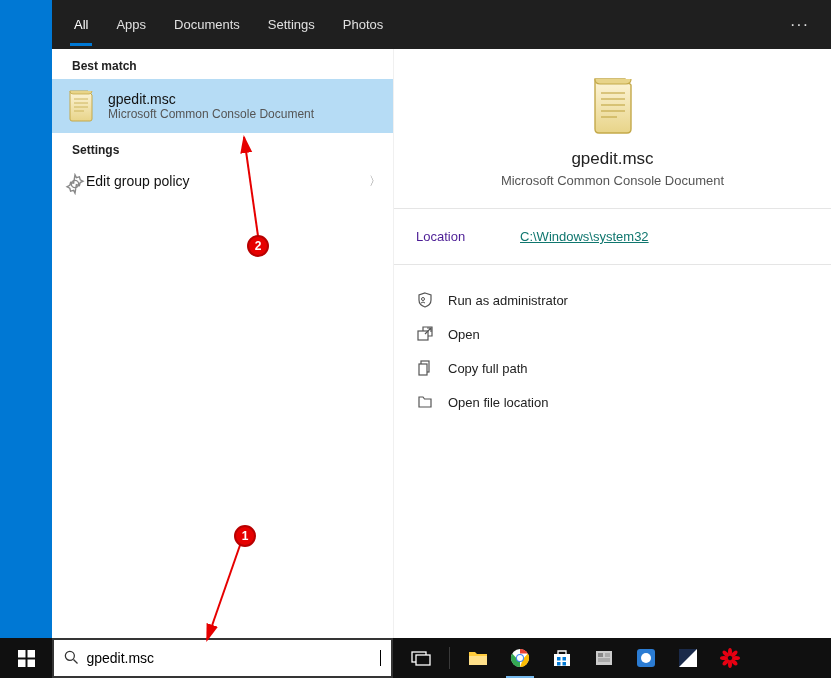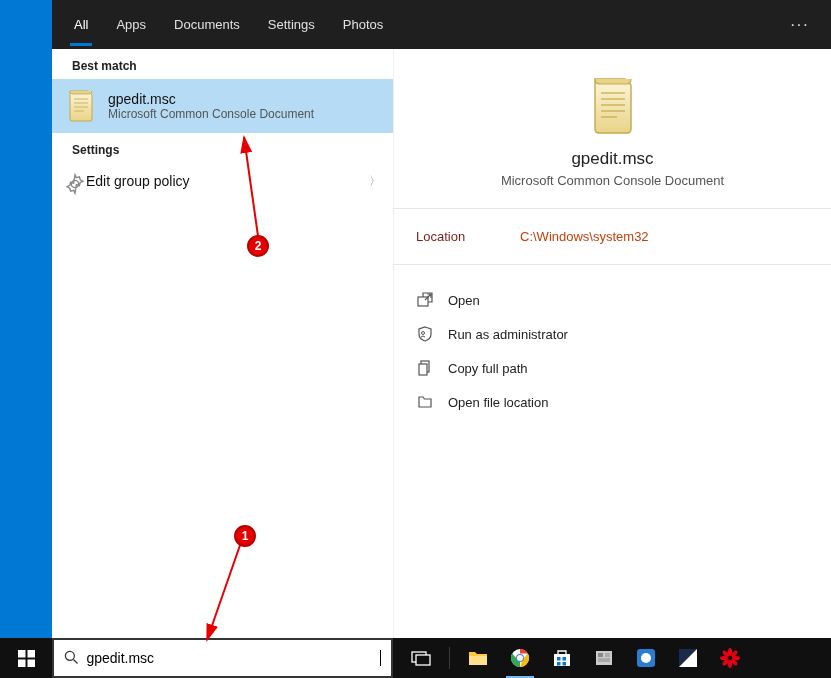--- a/index.html
+++ b/index.html
@@ -42,22 +42,22 @@
     .preview-top { text-align: center; padding: 26px 16px 20px; }
     .preview-top .big-icon { width: 52px; height: 62px; margin: 0 auto 12px; }
     .preview-top .big-icon svg { width: 100%; height: 100%; }
     .preview-top .name { font-size: 17px; color: #222; margin-bottom: 4px; }
     .preview-top .type { font-size: 13px; color: #555; }
     
     .hr { height: 1px; background: #e5e5e5; margin: 0 0 14px; }
     
     .meta { padding: 0 22px 14px; }
     .meta-row { display: flex; font-size: 13px; padding: 6px 0; }
-    .meta-row .k { width: 104px; color: #7f1d1d; }
-    .meta-row .v { color: #c2410c; cursor: pointer; }
+    .meta-row .k { width: 104px; color: #4c1d95; }
+    .meta-row .v { color: #0f766e; text-decoration: underline; cursor: pointer; }
     
     .actions { padding: 4px 12px; }
     .action-row { display: flex; align-items: center; gap: 14px; padding: 8px 10px; font-size: 13px; color: #222; cursor: pointer; }
     .action-row .ai { width: 18px; height: 18px; display: flex; align-items: center; justify-content: center; }
     .action-row svg { width: 16px; height: 16px; }
     
     
     .bottom { position: absolute; left: 0; right: 0; bottom: 0; height: 40px; display: flex; background: #101010; }
     .start-btn { width: 52px; background: #101010; display: flex; align-items: center; justify-content: center; cursor: pointer; }
     .start-btn svg { width: 17px; height: 17px; }
@@ -160,36 +160,36 @@
           <div class="meta-row">
             <div class="k">Location</div>
             <div class="v">C:\Windows\system32</div>
           </div>
         </div>
         <div class="hr"></div>
         <div class="actions">
           <div class="action-row">
             <div class="ai">
                 <svg viewBox="0 0 16 16">
+                  <path d="M8 1 L14 3 V8 Q14 13 8 15 Q2 13 2 8 V3 Z" fill="none" stroke="#555" stroke-width="1.2"></path>
+                  <circle cx="6" cy="7" r="1.5" fill="none" stroke="#555" stroke-width="1"></circle>
+                  <path d="M4 11 Q6 9 8 11" fill="none" stroke="#555" stroke-width="1"></path>
+                </svg>
+              </div>
+            <span>Run as administrator</span>
+          </div>
+          <div class="action-row">
+            <div class="ai">
+                <svg viewBox="0 0 16 16">
                   <rect x="1" y="5" width="10" height="9" fill="none" stroke="#555" stroke-width="1.2"></rect>
                   <path d="M6 5 L6 1 L15 1 L15 10 L11 10" fill="none" stroke="#555" stroke-width="1.2"></path>
                   <path d="M8 8 L14 2 M10 2 L14 2 L14 6" fill="none" stroke="#555" stroke-width="1.2"></path>
                 </svg>
               </div>
             <span>Open</span>
-          </div>
-          <div class="action-row">
-            <div class="ai">
-                <svg viewBox="0 0 16 16">
-                  <path d="M8 1 L14 3 V8 Q14 13 8 15 Q2 13 2 8 V3 Z" fill="none" stroke="#555" stroke-width="1.2"></path>
-                  <circle cx="6" cy="7" r="1.5" fill="none" stroke="#555" stroke-width="1"></circle>
-                  <path d="M4 11 Q6 9 8 11" fill="none" stroke="#555" stroke-width="1"></path>
-                </svg>
-              </div>
-            <span>Run as administrator</span>
           </div>
           <div class="action-row">
             <div class="ai">
                 <svg viewBox="0 0 16 16">
                   <rect x="4" y="1" width="8" height="11" fill="none" stroke="#555" stroke-width="1.2"></rect>
                   <rect x="2" y="4" width="8" height="11" fill="#fff" stroke="#555" stroke-width="1.2"></rect>
                 </svg>
               </div>
             <span>Copy full path</span>
           </div>

